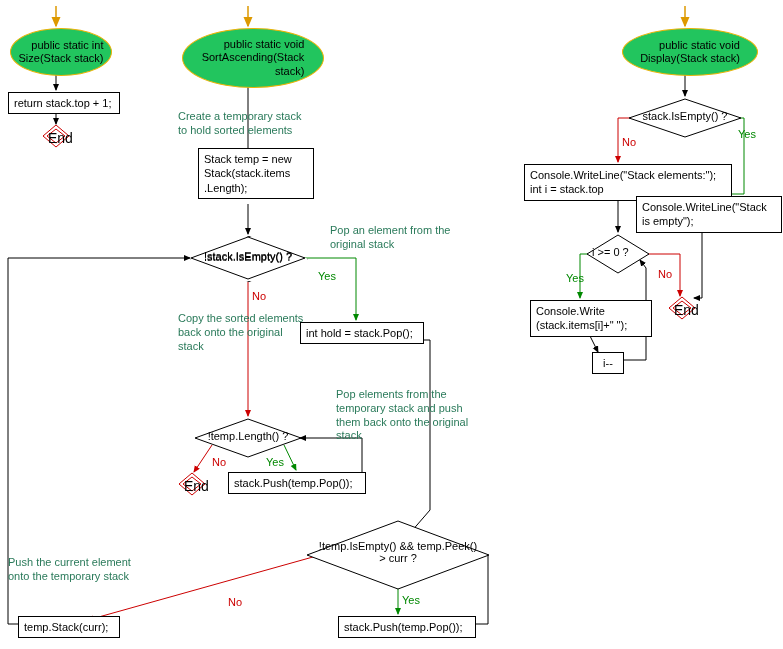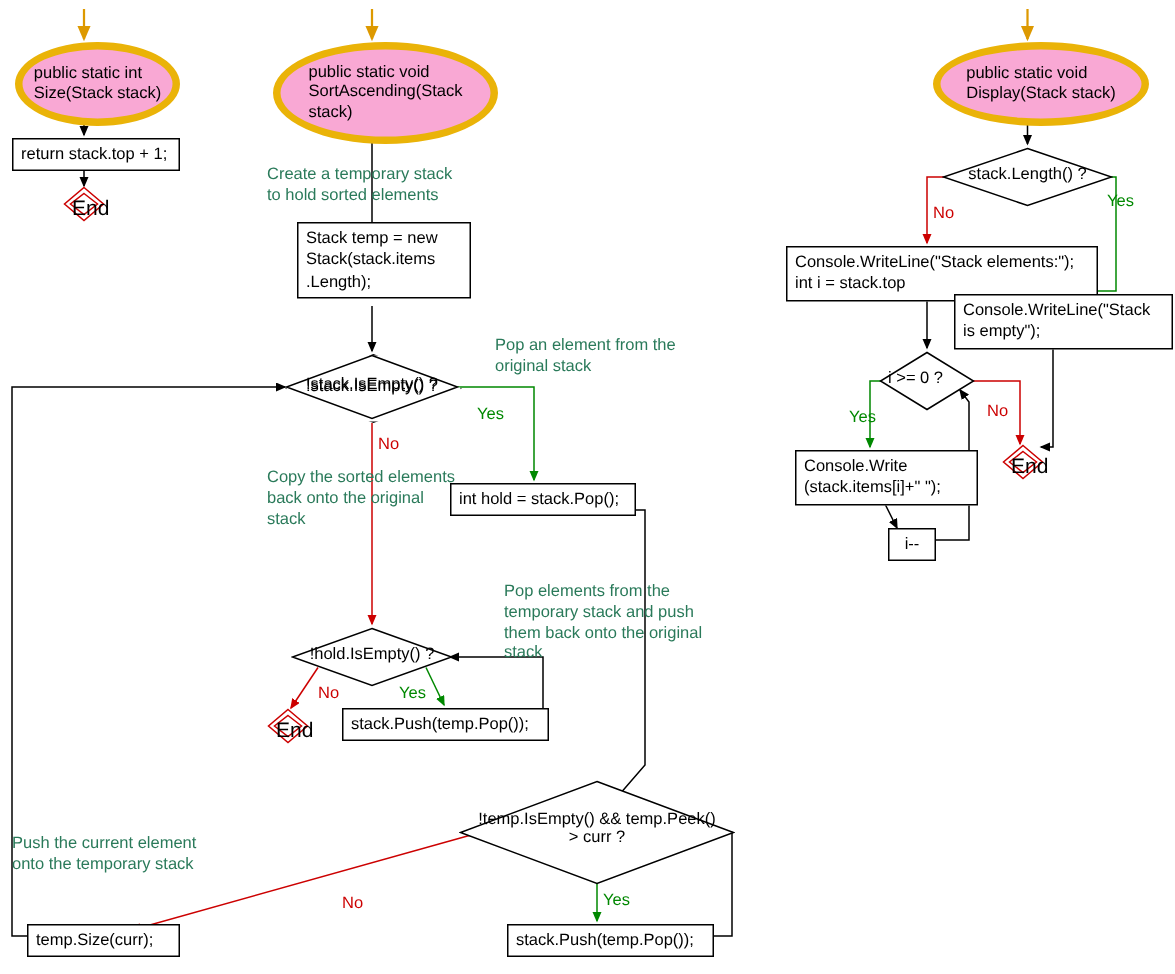--- a/index.html
+++ b/index.html
@@ -1,18 +1,18 @@
 <!DOCTYPE html>
 <html><head>
 <meta charset="utf-8">
 <style>
 body{margin:0;padding:0;font-family:Arial,sans-serif;font-size:11px;background:#fff;width:783px;height:649px;position:relative;overflow:hidden}
 svg{position:absolute;top:0;left:0}
 .box{position:absolute;border:1px solid #000;background:#fff;padding:3px 5px;line-height:1.3}
-.ellipse{position:absolute;border:5px solid #eab308;border-radius:50%;text-align:left;background:#f9a8d4;display:flex;align-items:center;justify-content:center;padding:2px 4px;line-height:1.2}
+.ellipse{position:absolute;border:1px solid #eab308;border-radius:50%;text-align:right;background:#22c55e;display:flex;align-items:center;justify-content:center;padding:2px 4px;line-height:1.2}
 .diamond{position:absolute;background:#fff}
 .diamond-text{position:absolute;width:140%;left:-20%;top:50%;transform:translateY(-50%);text-align:center;line-height:1.2;font-size:11px;z-index:2}
 .end-shape{position:absolute;width:28px;height:24px}
 .end-shape svg{width:28px;height:24px}
 .end-text{font-size:14px}
 .ann{position:absolute;color:#2a7a5a;font-size:11px;line-height:1.25}
 .lbl{position:absolute;font-size:11px}
 .no{color:#c00}
 .yes{color:#080}
 </style>
@@ -116,28 +116,28 @@
 <div class="ann" style="left:336px;top:388px;width:170px">Pop elements from the<br>temporary stack and push<br>them back onto the original<br>stack</div>
 
 <svg style="left:306px;top:520px" width="184" height="70">
     <polygon points="92,1 183,35 92,69 1,35" fill="#fff" stroke="#000"></polygon>
   </svg>
 <div style="position:absolute;left:316px;top:540px;width:164px;text-align:center;font-size:11px;z-index:3">!temp.IsEmpty() &amp;&amp; temp.Peek()<br>&gt; curr ?</div>
 
 <div class="box" style="left:338px;top:616px;width:126px"><span>stack.Push(temp.Pop());</span></div>
 
 <div class="ann" style="left:8px;top:556px;width:150px">Push the current element<br>onto the temporary stack</div>
-<div class="box" style="left:18px;top:616px;width:90px"><span>temp.Size(curr);</span></div>
+<div class="box" style="left:18px;top:616px;width:90px"><span>temp.Stack(curr);</span></div>
 
 <div class="ann" style="left:178px;top:312px;width:160px">Copy the sorted elements<br>back onto the original<br>stack</div>
 
 <svg style="left:194px;top:418px" width="108" height="40">
     <polygon points="54,1 107,20 54,39 1,20" fill="#fff" stroke="#000"></polygon>
   </svg>
-<div style="position:absolute;left:200px;top:430px;width:96px;text-align:center;font-size:11px;z-index:3">!hold.IsEmpty() ?</div>
+<div style="position:absolute;left:200px;top:430px;width:96px;text-align:center;font-size:11px;z-index:3">!temp.Length() ?</div>
 
 <div class="box" style="left:228px;top:472px;width:126px"><span>stack.Push(temp.Pop());</span></div>
 
 <div class="end-shape" style="left:178px;top:472px">
 <svg viewBox="0 0 28 24">
       <polygon points="14,1 27,12 14,23 1,12" fill="#fff" stroke="#c00"></polygon>
       <polygon points="14,5 23,12 14,19 5,12" fill="none" stroke="#c00"></polygon>
     </svg>
 <span class="end-text" style="position:absolute;left:6px;top:6px">End</span>
 </div>
@@ -149,21 +149,21 @@
 <span class="lbl no" style="left:212px;top:456px">No</span>
 <span class="lbl yes" style="left:266px;top:456px">Yes</span>
 
 <div class="ellipse" style="left:622px;top:28px;width:126px;height:42px">
     <span>public static void<br>Display(Stack stack)</span>
   </div>
 
 <svg style="left:628px;top:98px" width="114" height="40">
     <polygon points="57,1 113,20 57,39 1,20" fill="#fff" stroke="#000"></polygon>
   </svg>
-<div style="position:absolute;left:636px;top:110px;width:98px;text-align:center;font-size:11px;z-index:3">stack.Length() ?</div>
+<div style="position:absolute;left:636px;top:110px;width:98px;text-align:center;font-size:11px;z-index:3">stack.IsEmpty() ?</div>
 
 <div class="box" style="left:524px;top:164px;width:196px"><span>Console.WriteLine("Stack elements:");<br>int i = stack.top</span></div>
 <div class="box" style="left:636px;top:196px;width:134px"><span>Console.WriteLine("Stack<br>is empty");</span></div>
 
 <svg style="left:586px;top:234px" width="64" height="40">
     <polygon points="32,1 63,20 32,39 1,20" fill="#fff" stroke="#000"></polygon>
   </svg>
 <div style="position:absolute;left:592px;top:246px;width:52px;font-size:11px;z-index:3">i &gt;= 0 ?</div>
 
 <div class="box" style="left:530px;top:300px;width:110px"><span>Console.Write<br>(stack.items[i]+" ");</span></div>

